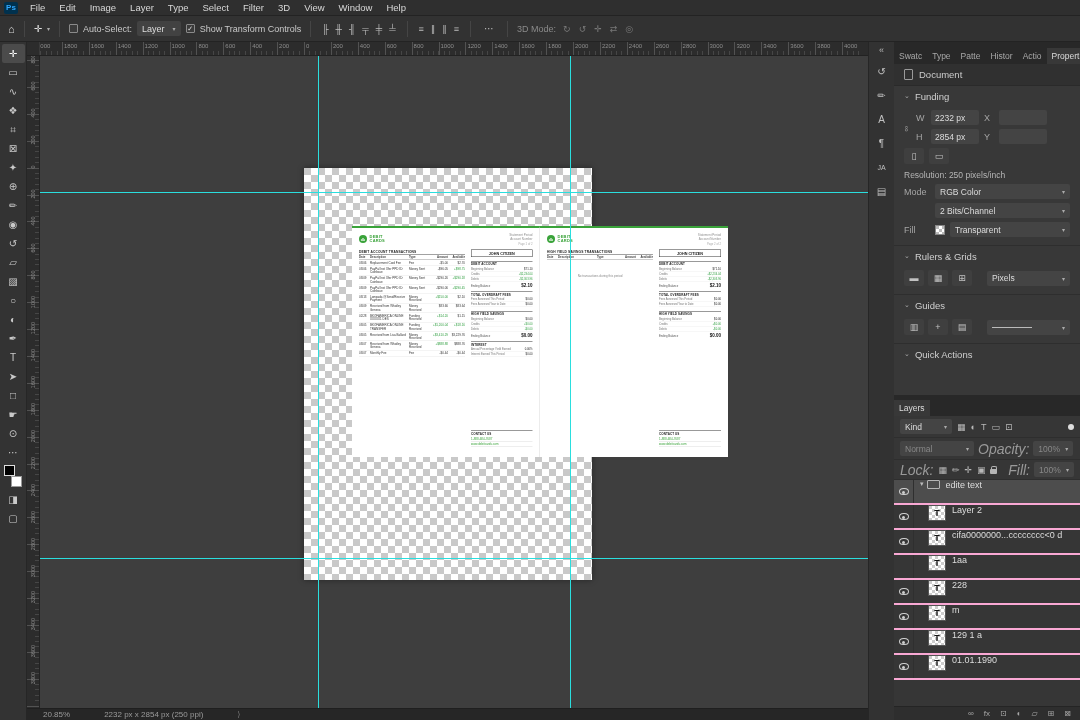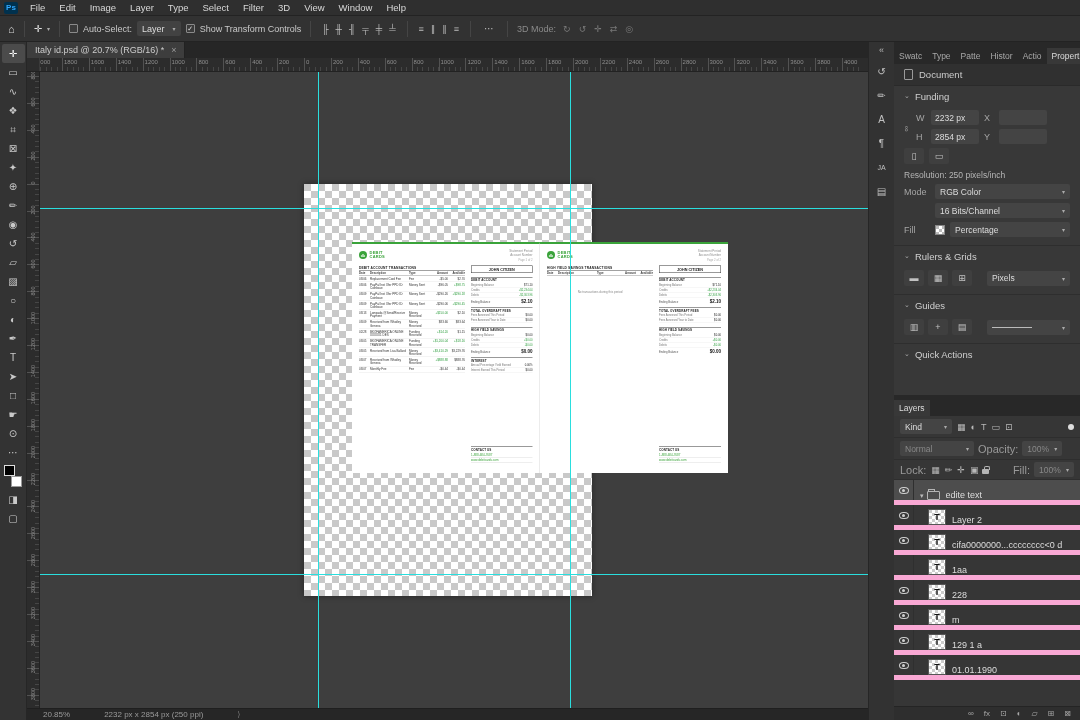--- a/index.html
+++ b/index.html
@@ -140,25 +140,25 @@
   .mini-swatch { width:10px; height:10px; border:1px solid #888; background:conic-gradient(#fff 25%,#bbb 0 50%,#fff 0 75%,#bbb 0); background-size:6px 6px; flex:0 0 10px; }
   .line-sample { width:40px; height:1px; background:#bbb; }
 
   
   .layers { flex:1; background:#363636; display:flex; flex-direction:column; min-height:0; }
   .layers-tabs { height:16px; background:#282828; display:flex; flex:0 0 16px; }
   .filter-row,.blend-row,.lock-row { display:flex; align-items:center; gap:4px; padding:0 6px; border-bottom:1px solid #2e2e2e; }
   .filter-row { height:22px; } .blend-row { height:22px; } .lock-row { height:20px; }
   .f-icon { font-size:9px; color:#b8b8b8; padding:0 1px; }
   .f-dot { width:6px; height:6px; border-radius:50%; background:#ddd; margin-left:auto; }
-  .small-lbl { font-size:11px; color:#999; }
+  .small-lbl { font-size:14px; color:#999;font-style:italic; }
   .padlock { width:7px; height:5px; background:#b5b5b5; border-radius:1px; position:relative; margin-top:3px; display:inline-block; }
   .padlock:before { content:""; position:absolute; top:-3px; left:1.5px; width:4px; height:3px; border:1px solid #b5b5b5; border-bottom:none; border-radius:2px 2px 0 0; }
   .lrows { flex:1; overflow:hidden; }
-  .lrow { height:25px; display:flex; align-items:flex-end; border-bottom:5px solid #f9a8d4; padding-right:4px; }
+  .lrow { height:25px; display:flex; align-items:flex-start; border-bottom:2px solid #f9a8d4; padding-right:4px; }
   .lrow.sel { background:#4d4d4d; }
   .eyecell { width:20px; flex:0 0 20px; height:100%; display:flex; align-items:center; justify-content:center; border-right:1px solid #2f2f2f; }
   .eye { width:10px; height:7px; border:1px solid #cfcfcf; border-radius:50%/55%; position:relative; }
   .eye:after { content:""; position:absolute; left:2.5px; top:1.5px; width:3px; height:3px; border-radius:50%; background:#cfcfcf; }
   .chev-exp { font-size:7px; color:#bbb; margin:0 3px 0 6px; }
   .folder { width:13px; height:9px; border:1px solid #b5b5b5; border-radius:1px; position:relative; margin-right:6px; }
   .folder:before { content:""; position:absolute; top:-3px; left:0; width:5px; height:2px; border:1px solid #b5b5b5; border-bottom:none; }
   .thumb { width:18px; height:16px; margin:0 6px 0 8px; background:conic-gradient(#fff 25%,#ccc 0 50%,#fff 0 75%,#ccc 0); background-size:6px 6px; display:flex; align-items:center; justify-content:center; font-size:9px; font-weight:bold; color:#111; border:1px solid #555; flex:0 0 18px; }
   .lrow.child .thumb { margin-left:14px; }
   .thumb.raster { background:#2e2e2e; color:transparent; }
@@ -260,26 +260,20 @@
         <div class="tool">⋯</div>
         <div class="swatches">
           <span class="sw-bg"></span>
           <span class="sw-fg"></span>
         </div>
         <div class="tool">◨</div>
         <div class="tool">▢</div>
       </div>
 
     <div class="center">
-      <div class="tabbar">
-        <div class="doctab">
-          <span>Italy id.psd @ 20.7% (RGB/16) *</span>
-          <span class="tab-close">×</span>
-        </div>
-      </div>
       <div class="rulerrow">
         <div class="ruler-corner"></div>
         <div class="hruler" id="hruler">
             <span class="hr-label" style="left: -3px;">2000</span>
             <span class="hr-label" style="left: 23.9px;">1800</span>
             <span class="hr-label" style="left: 50.8px;">1600</span>
             <span class="hr-label" style="left: 77.7px;">1400</span>
             <span class="hr-label" style="left: 104.6px;">1200</span>
             <span class="hr-label" style="left: 131.5px;">1000</span>
             <span class="hr-label" style="left: 158.4px;">800</span>
@@ -681,29 +675,29 @@
           <div class="prow">
             <span class="plbl" style="width:26px;flex-basis:26px">Mode</span>
             <span class="dd">
               <span>RGB Color</span>
               <span class="caret">▾</span>
             </span>
           </div>
           <div class="prow">
             <span class="plbl" style="width:26px;flex-basis:26px"></span>
             <span class="dd">
-              <span>16 Bits/Channel</span>
+              <span>2 Bits/Channel</span>
               <span class="caret">▾</span>
             </span>
           </div>
           <div class="prow">
             <span class="plbl" style="width:26px;flex-basis:26px">Fill</span>
             <span class="mini-swatch"></span>
             <span class="dd">
-              <span>Percentage</span>
+              <span>Transparent</span>
               <span class="caret">▾</span>
             </span>
           </div>
         </div>
 
         <div class="sec">
           <div class="sec-head">
             <span class="chev">⌄</span>
             <span>Rulers &amp; Grids</span>
           </div>

